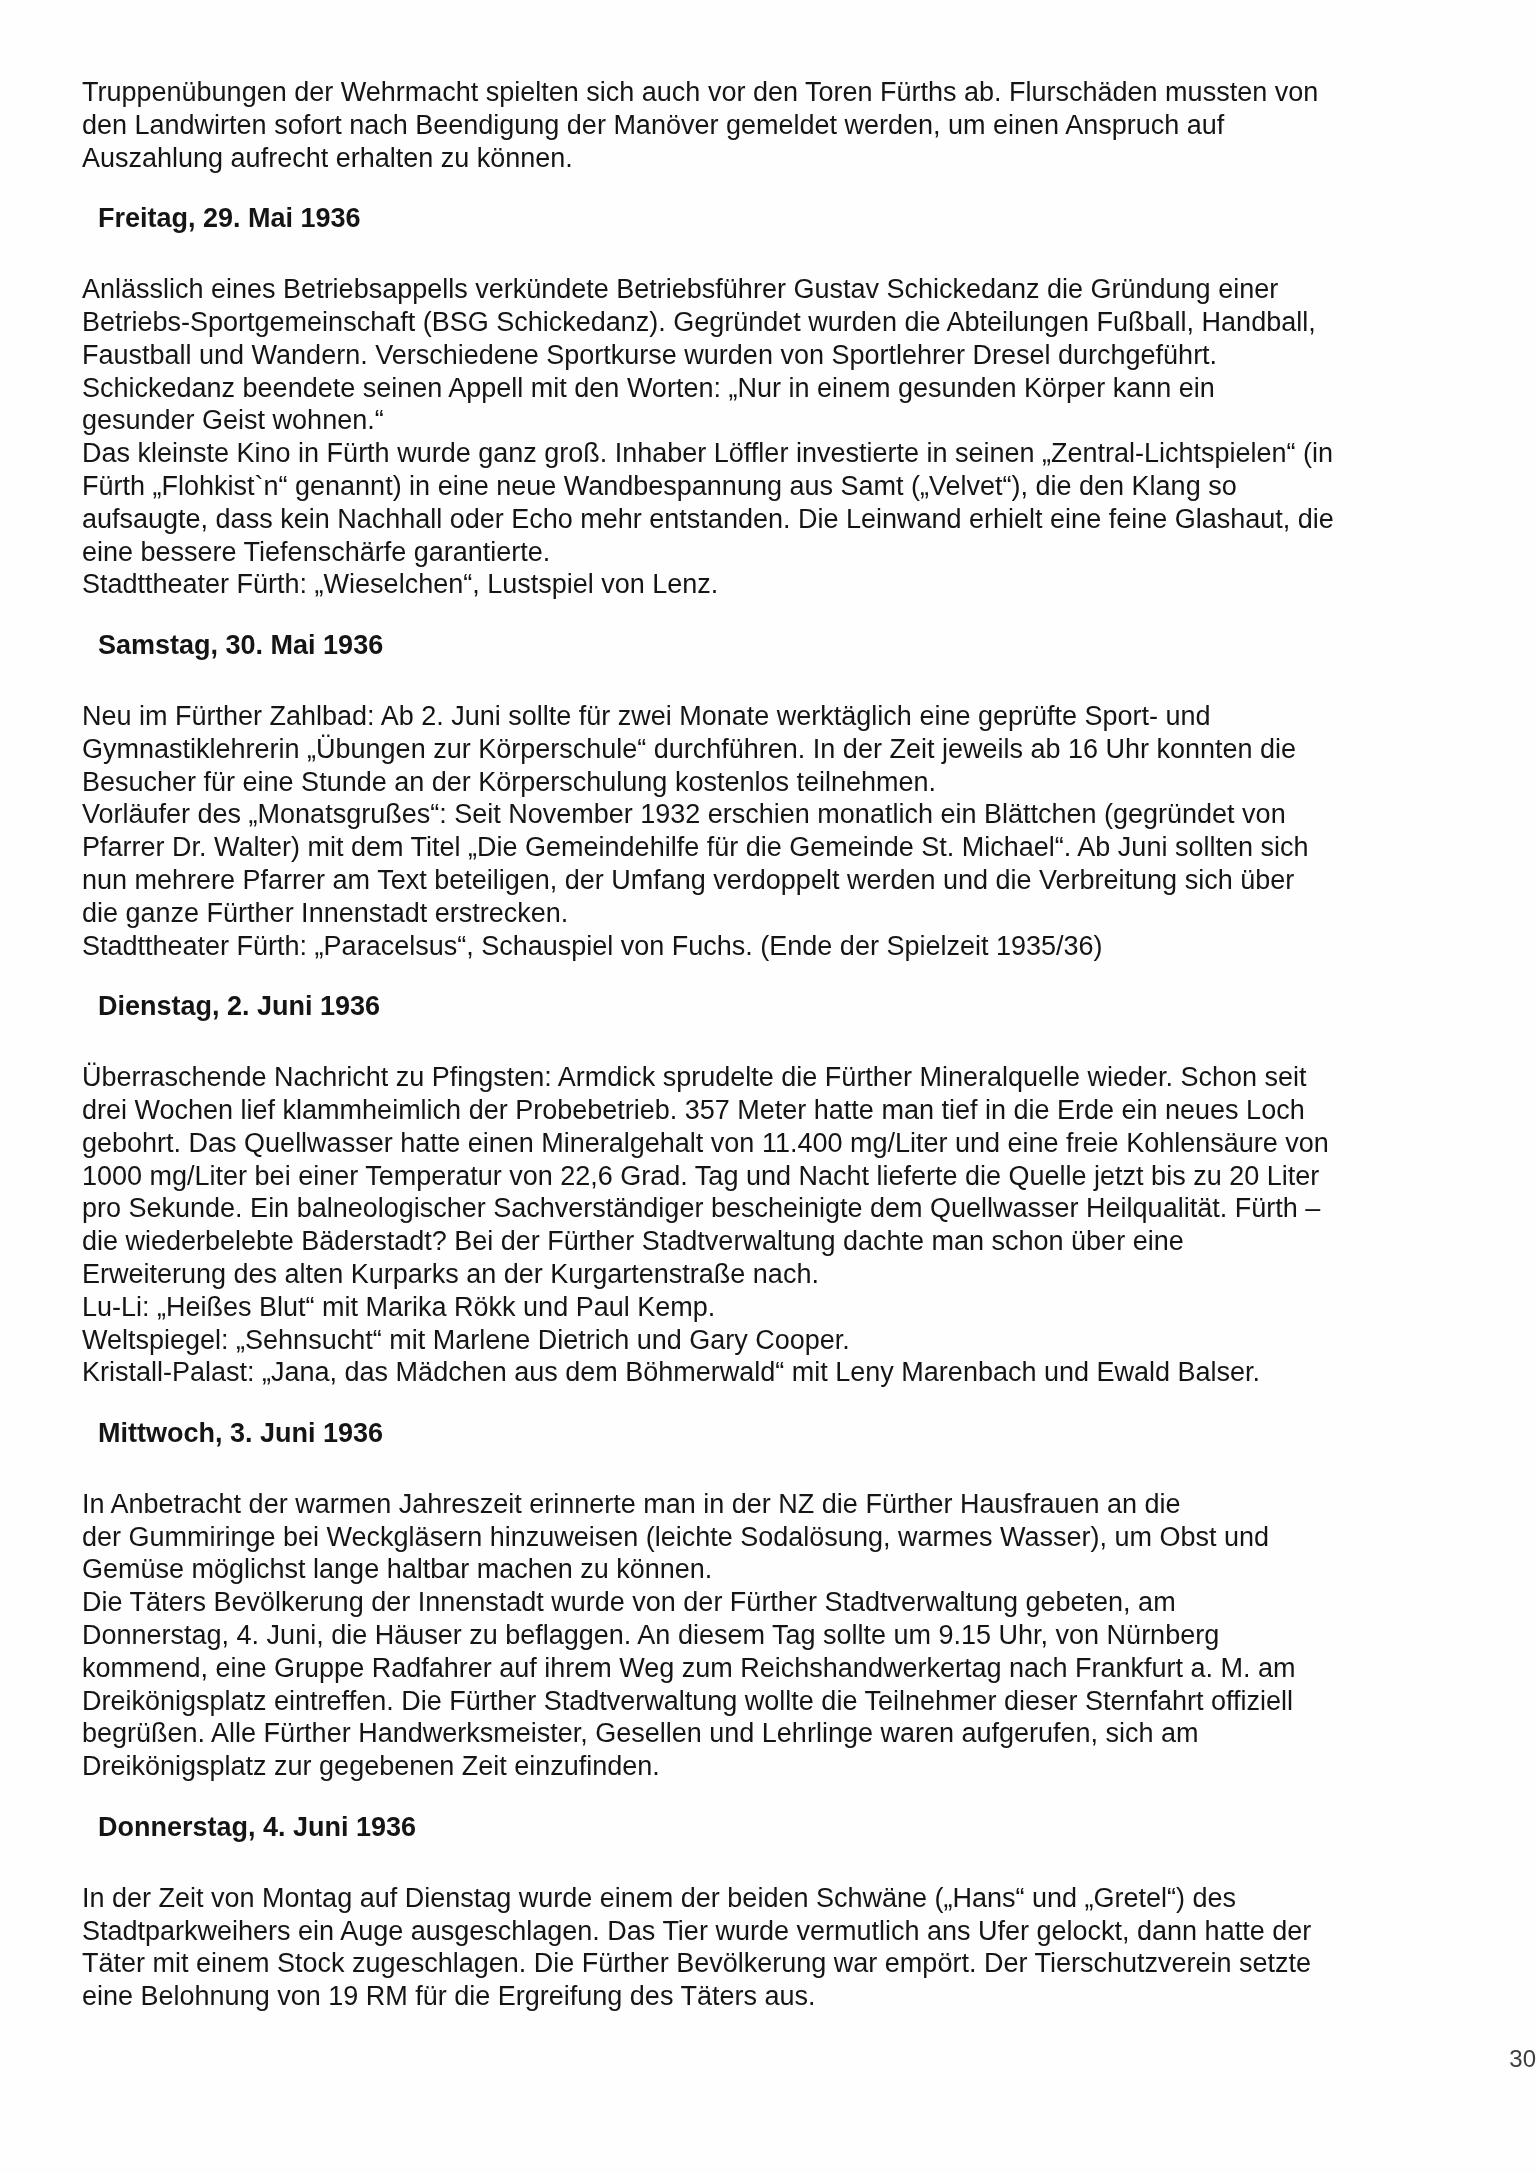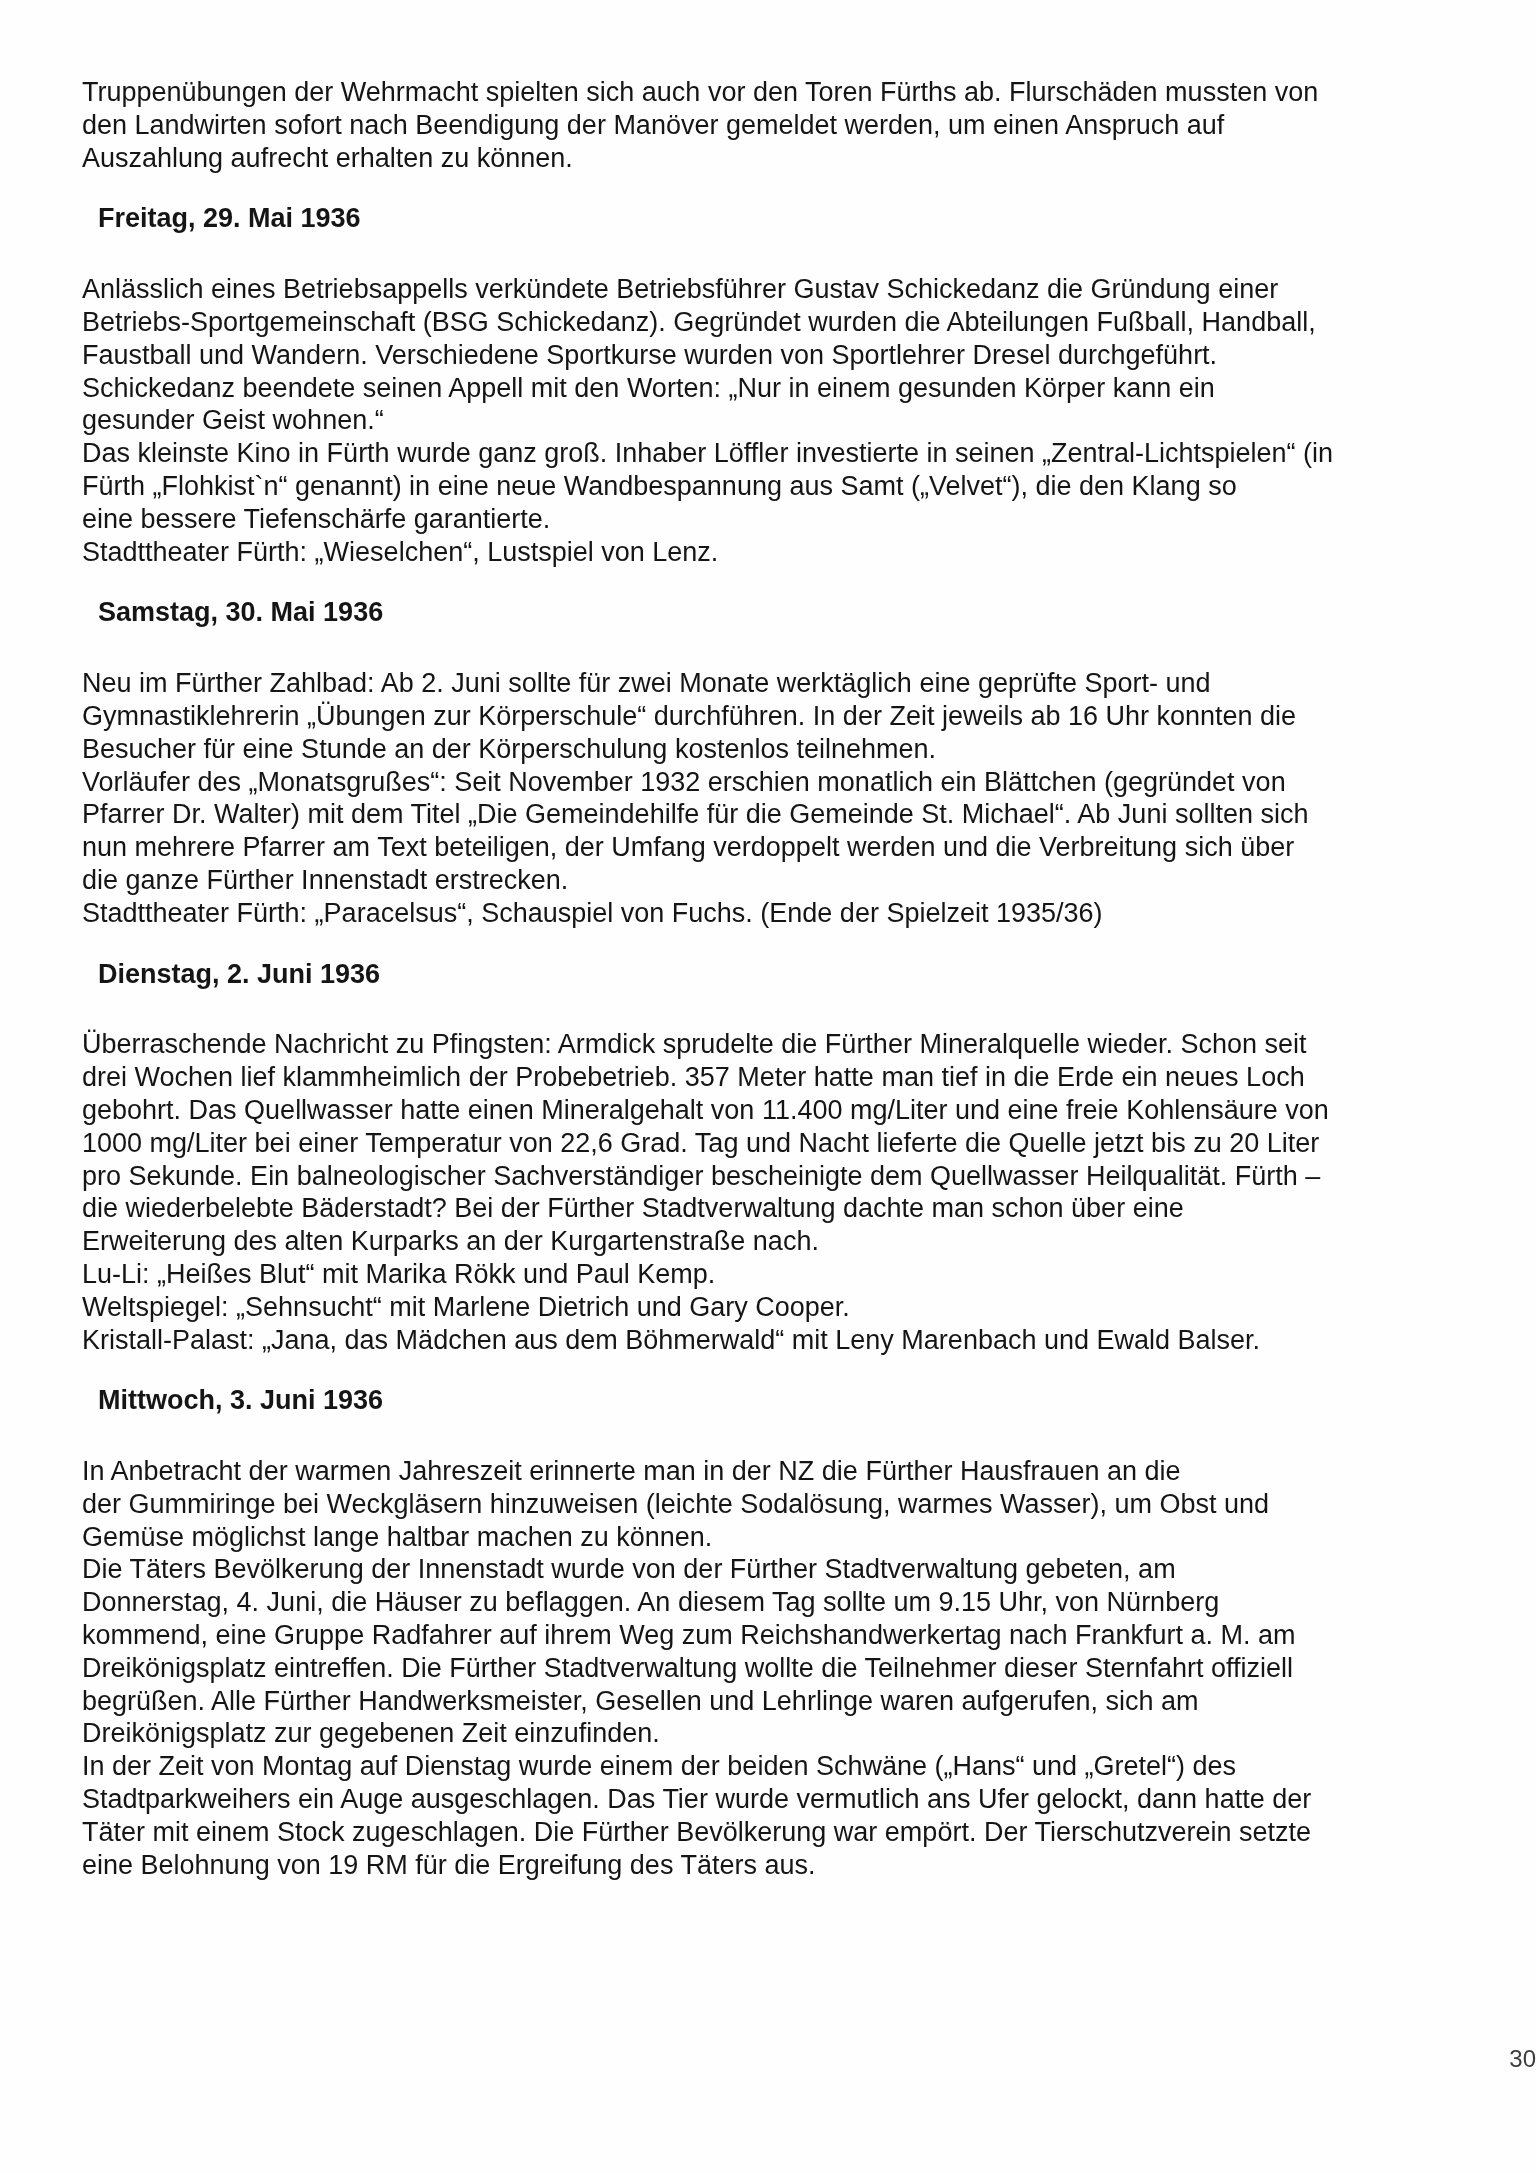--- a/index.html
+++ b/index.html
@@ -64,20 +64,21 @@
     <div class="heading">Freitag, 29. Mai 1936</div>
 
     <div class="para">
       <div class="line">Anlässlich eines Betriebsappells verkündete Betriebsführer Gustav Schickedanz die Gründung einer</div>
       <div class="line">Betriebs-Sportgemeinschaft (BSG Schickedanz). Gegründet wurden die Abteilungen Fußball, Handball,</div>
       <div class="line">Faustball und Wandern. Verschiedene Sportkurse wurden von Sportlehrer Dresel durchgeführt.</div>
       <div class="line">Schickedanz beendete seinen Appell mit den Worten: „Nur in einem gesunden Körper kann ein</div>
       <div class="line">gesunder Geist wohnen.“</div>
       <div class="line">Das kleinste Kino in Fürth wurde ganz groß. Inhaber Löffler investierte in seinen „Zentral-Lichtspielen“ (in</div>
       <div class="line">Fürth „Flohkist`n“ genannt) in eine neue Wandbespannung aus Samt („Velvet“), die den Klang so</div>
+      <div class="line">aufsaugte, dass kein Nachhall oder Echo mehr entstanden. Die Leinwand erhielt eine feine Glashaut, die</div>
       <div class="line">eine bessere Tiefenschärfe garantierte.</div>
       <div class="line">Stadttheater Fürth: „Wieselchen“, Lustspiel von Lenz.</div>
     </div>
 
     <div class="heading">Samstag, 30. Mai 1936</div>
 
     <div class="para">
       <div class="line">Neu im Fürther Zahlbad: Ab 2. Juni sollte für zwei Monate werktäglich eine geprüfte Sport- und</div>
       <div class="line">Gymnastiklehrerin „Übungen zur Körperschule“ durchführen. In der Zeit jeweils ab 16 Uhr konnten die</div>
       <div class="line">Besucher für eine Stunde an der Körperschulung kostenlos teilnehmen.</div>
@@ -110,20 +111,21 @@
       <div class="line">der Gummiringe bei Weckgläsern hinzuweisen (leichte Sodalösung, warmes Wasser), um Obst und</div>
       <div class="line">Gemüse möglichst lange haltbar machen zu können.</div>
       <div class="line">Die Täters Bevölkerung der Innenstadt wurde von der Fürther Stadtverwaltung gebeten, am</div>
       <div class="line">Donnerstag, 4. Juni, die Häuser zu beflaggen. An diesem Tag sollte um 9.15 Uhr, von Nürnberg</div>
       <div class="line">kommend, eine Gruppe Radfahrer auf ihrem Weg zum Reichshandwerkertag nach Frankfurt a. M. am</div>
       <div class="line">Dreikönigsplatz eintreffen. Die Fürther Stadtverwaltung wollte die Teilnehmer dieser Sternfahrt offiziell</div>
       <div class="line">begrüßen. Alle Fürther Handwerksmeister, Gesellen und Lehrlinge waren aufgerufen, sich am</div>
       <div class="line">Dreikönigsplatz zur gegebenen Zeit einzufinden.</div>
     </div>
 
+    <div class="heading">Donnerstag, 4. Juni 1936</div>
 
     <div class="para">
       <div class="line">In der Zeit von Montag auf Dienstag wurde einem der beiden Schwäne („Hans“ und „Gretel“) des</div>
       <div class="line">Stadtparkweihers ein Auge ausgeschlagen. Das Tier wurde vermutlich ans Ufer gelockt, dann hatte der</div>
       <div class="line">Täter mit einem Stock zugeschlagen. Die Fürther Bevölkerung war empört. Der Tierschutzverein setzte</div>
       <div class="line">eine Belohnung von 19 RM für die Ergreifung des Täters aus.</div>
     </div>
 
   </div>
 

